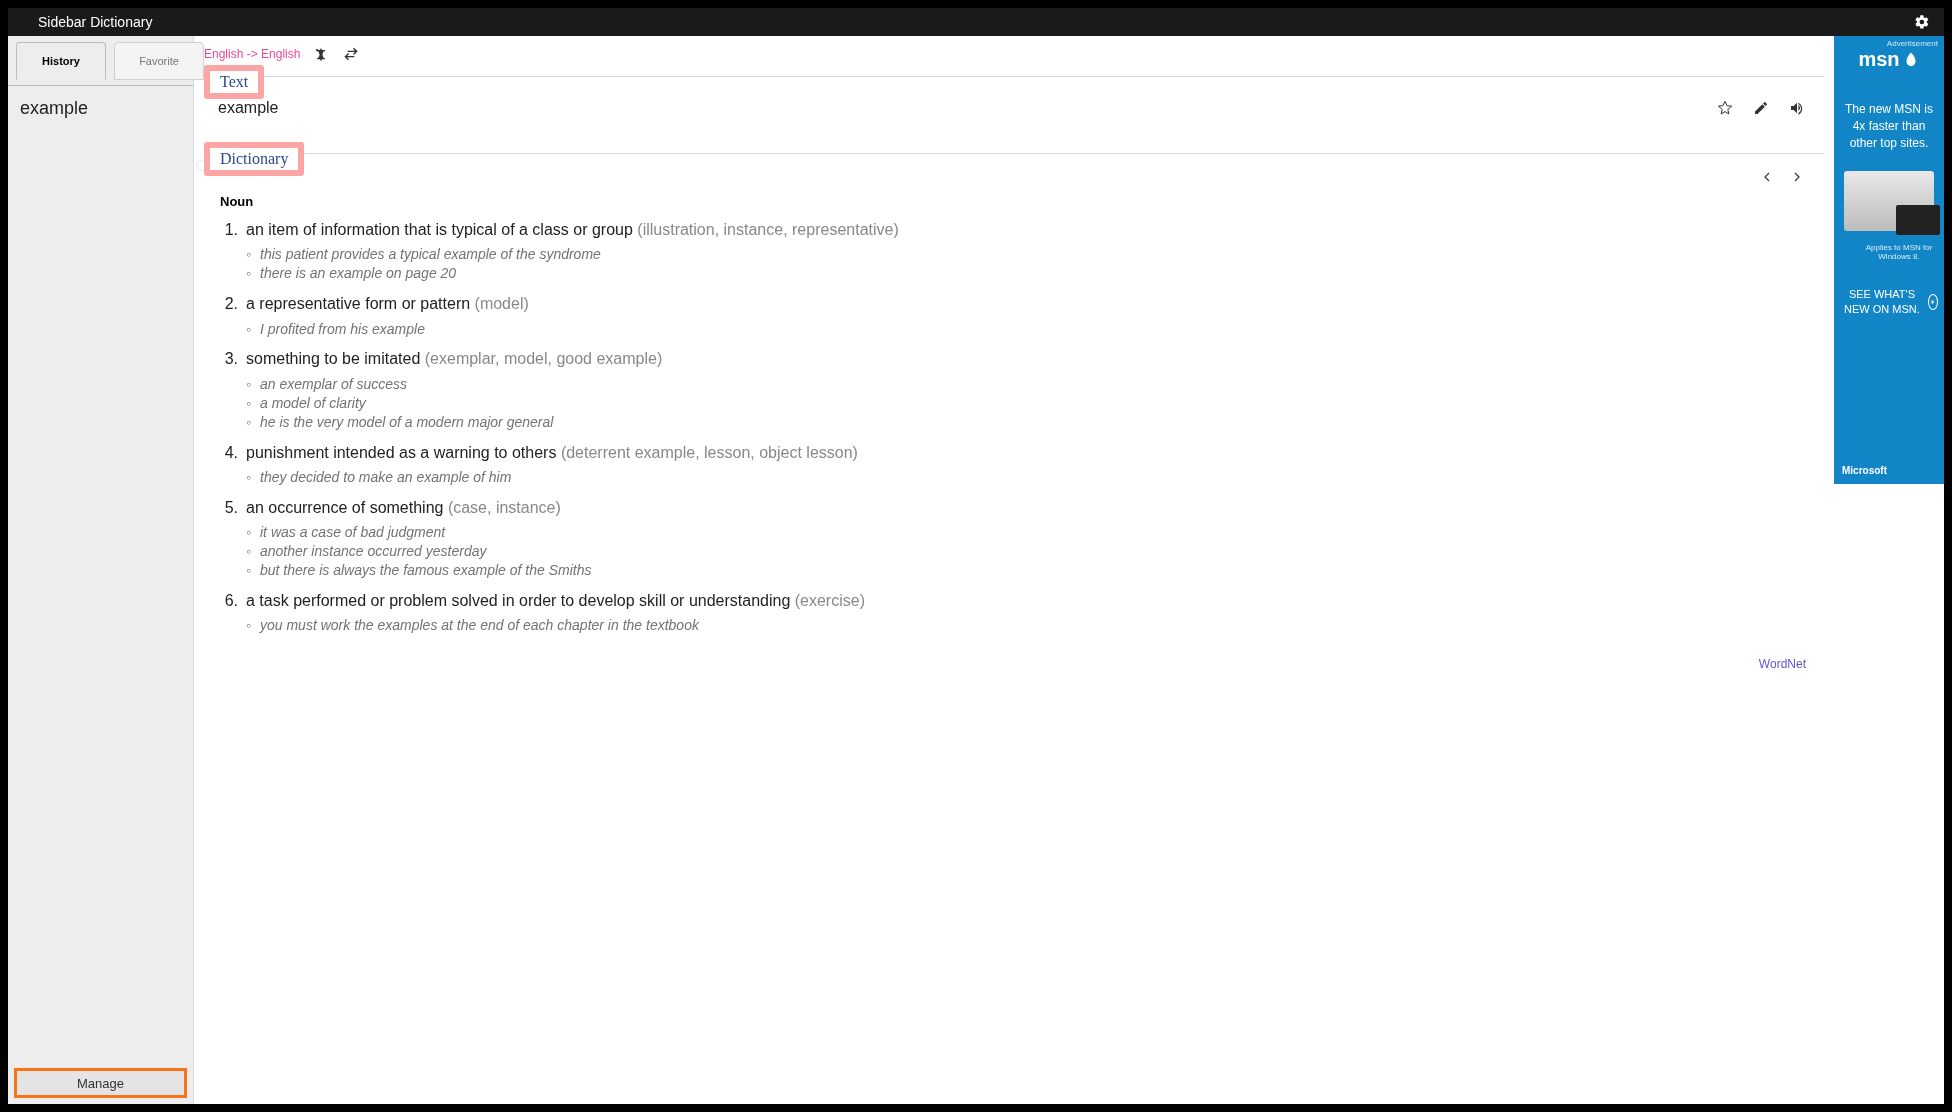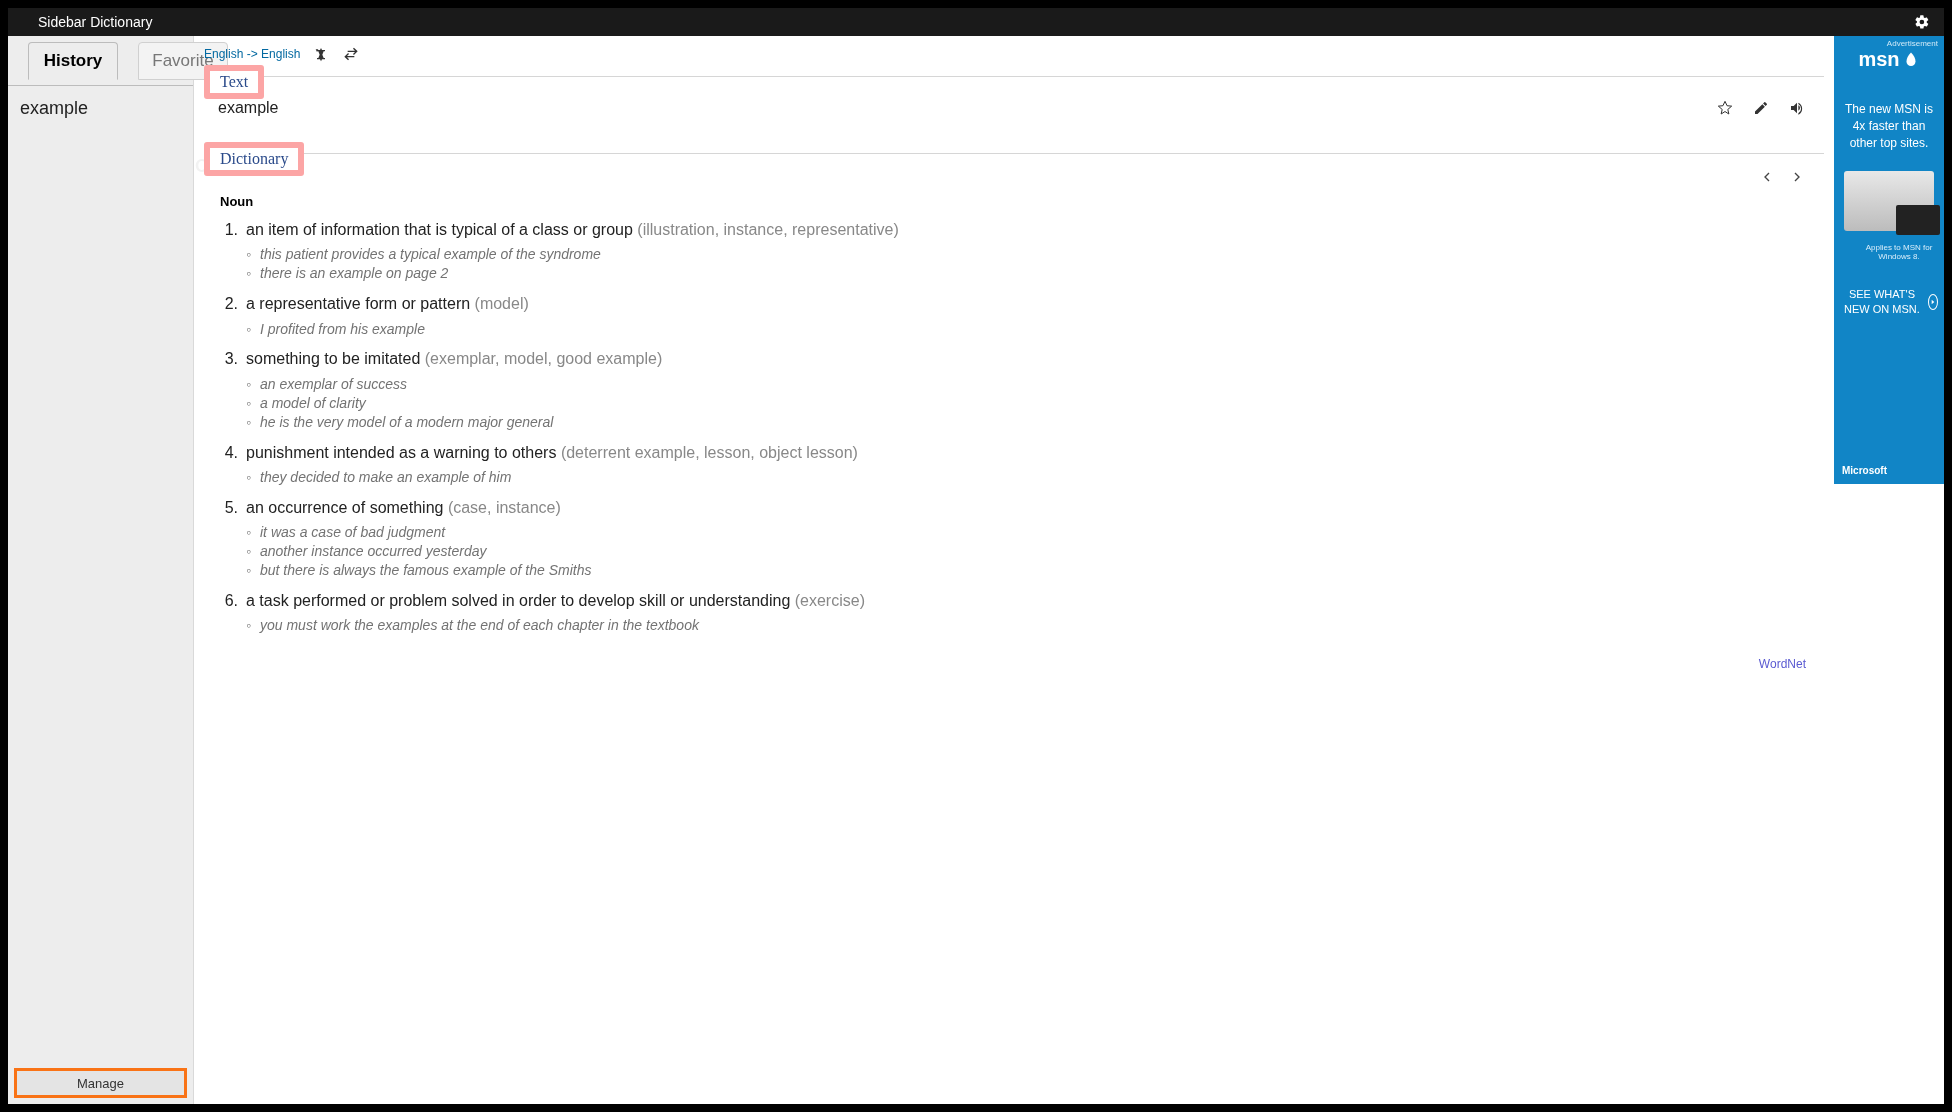--- a/index.html
+++ b/index.html
@@ -4,29 +4,29 @@
 <style>
 * { margin: 0; padding: 0; box-sizing: border-box; font-family: "Segoe UI", Tahoma, sans-serif; }
 html, body { width: 100%; height: 100%; background: #000; }
 .app-frame { position: absolute; inset: 0; background: #000; padding: 8px; }
 .titlebar { height: 28px; background: #1a1a1a; color: #fff; display: flex; align-items: center; padding: 0 14px 0 30px; font-size: 14px; font-weight: 400; text-align: right; }
 .titlebar-spacer { flex: 1; }
 .gear-icon svg { width: 16px; height: 16px; fill: #fff; display: block; }
 .main-area { position: absolute; top: 36px; left: 8px; right: 8px; bottom: 8px; background: #fff; display: flex; }
 .sidebar { width: 186px; background: #ededed; border-right: 1px solid #d9d9d9; display: flex; flex-direction: column; position: relative; }
 .sidebar-tabs { display: flex; height: 44px; margin-top: 6px; }
-.sidebar-tab { flex: 0 0 auto; width: 90px; height: 38px; display: flex; align-items: center; justify-content: center; font-size: 17px; color: #666; border: 1px solid transparent; border-top-left-radius: 4px; border-top-right-radius: 4px; margin-left: 20px; cursor: pointer; }
+.sidebar-tab { flex: 0 0 auto; width: 90px; height: 38px; display: flex; align-items: center; justify-content: center; font-size: 11px; color: #666; border: 1px solid transparent; border-top-left-radius: 4px; border-top-right-radius: 4px; margin-left: 8px; cursor: pointer; }
 .sidebar-tab.active { background: #ededed; border: 1px solid #bcbcbc; border-bottom-color: #ededed; color: #000; font-weight: 600; position: relative; z-index: 2; }
 .sidebar-tab.inactive { background: #f3f3f3; border: 1px solid #d0d0d0; color: #777; }
 .sidebar-divider { height: 1px; background: #bcbcbc; margin-top: -1px; position: relative; z-index: 1; }
 .history-list { flex: 1; padding: 8px 12px; }
 .history-item { font-size: 18px; color: #222; padding: 4px 0; cursor: pointer; }
 .manage-btn { height: 30px; margin: 6px; background: #e4e4e4; border: 3px solid #f97316; display: flex; align-items: center; justify-content: center; font-size: 13px; color: #333; cursor: pointer; }
 .content { flex: 1; display: flex; flex-direction: column; position: relative; overflow: hidden; }
-.lang-bar { height: 30px; padding: 6px 10px 0 10px; display: flex; align-items: center; gap: 12px; font-size: 12px; color: #0369a1; }
+.lang-bar { height: 30px; padding: 6px 10px 0 10px; display: flex; align-items: center; gap: 12px; font-size: 12px; color: #ec4899; }
 .lang-icon { width: 18px; height: 18px; display: flex; align-items: center; justify-content: center; cursor: pointer; }
 .lang-icon svg { width: 16px; height: 16px; fill: #333; }
 .section { margin: 10px 10px 0 10px; border-top: 1px solid #d6d6d6; position: relative; }
 .section-label { position: absolute; top: -12px; left: 0; background: #fff; border: 6px solid #fca5a5; border-radius: 3px; padding: 2px 10px; font-family: Georgia, "Times New Roman", serif; font-size: 16px; color: #2a4a8a; }
 .text-row { padding: 22px 10px 10px 14px; display: flex; align-items: center; }
 .text-word { font-size: 16px; color: #222; flex: 1; }
 .text-actions { display: flex; gap: 18px; padding-right: 8px; }
 .action-icon { width: 18px; height: 18px; cursor: pointer; display: flex; align-items: center; justify-content: center; }
 .action-icon svg { width: 16px; height: 16px; fill: #333; }
 .dict-header-row { padding: 14px 10px 0 14px; display: flex; align-items: center; }
@@ -140,21 +140,21 @@
           </div>
         </div>
         <div class="pos-label">Noun</div>
         <div class="defs" id="defs-container">
             <div class="def-item">
               <div class="def-num">1.</div>
               <div class="def-text"><span>an item of information that is typical of a class or group </span><span class="def-syn">(illustration, instance, representative)</span></div>
             </div>
             <ul class="examples">
               <li>this patient provides a typical example of the syndrome</li>
-              <li>there is an example on page 2</li>
+              <li>there is an example on page 20</li>
             </ul>
             <div class="def-item">
               <div class="def-num">2.</div>
               <div class="def-text"><span>a representative form or pattern </span><span class="def-syn">(model)</span></div>
             </div>
             <ul class="examples">
               <li>I profited from his example</li>
             </ul>
             <div class="def-item">
               <div class="def-num">3.</div>

